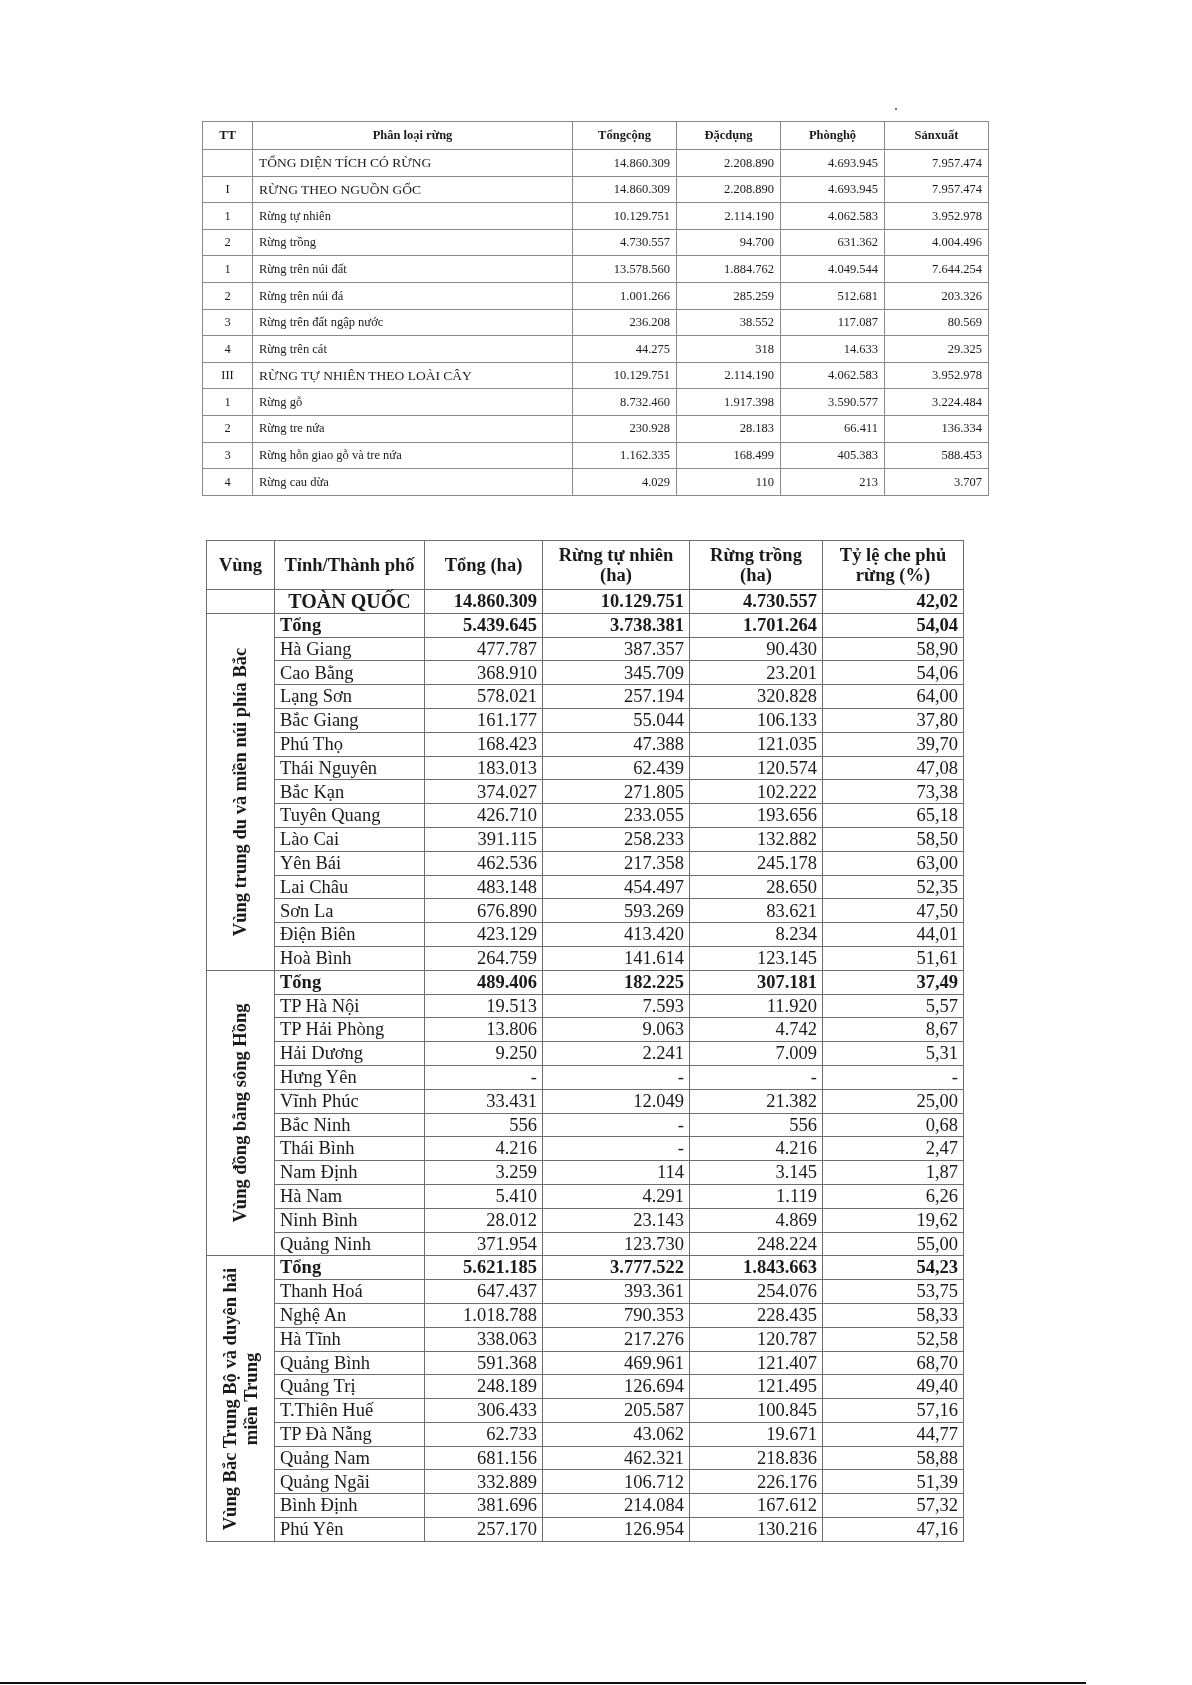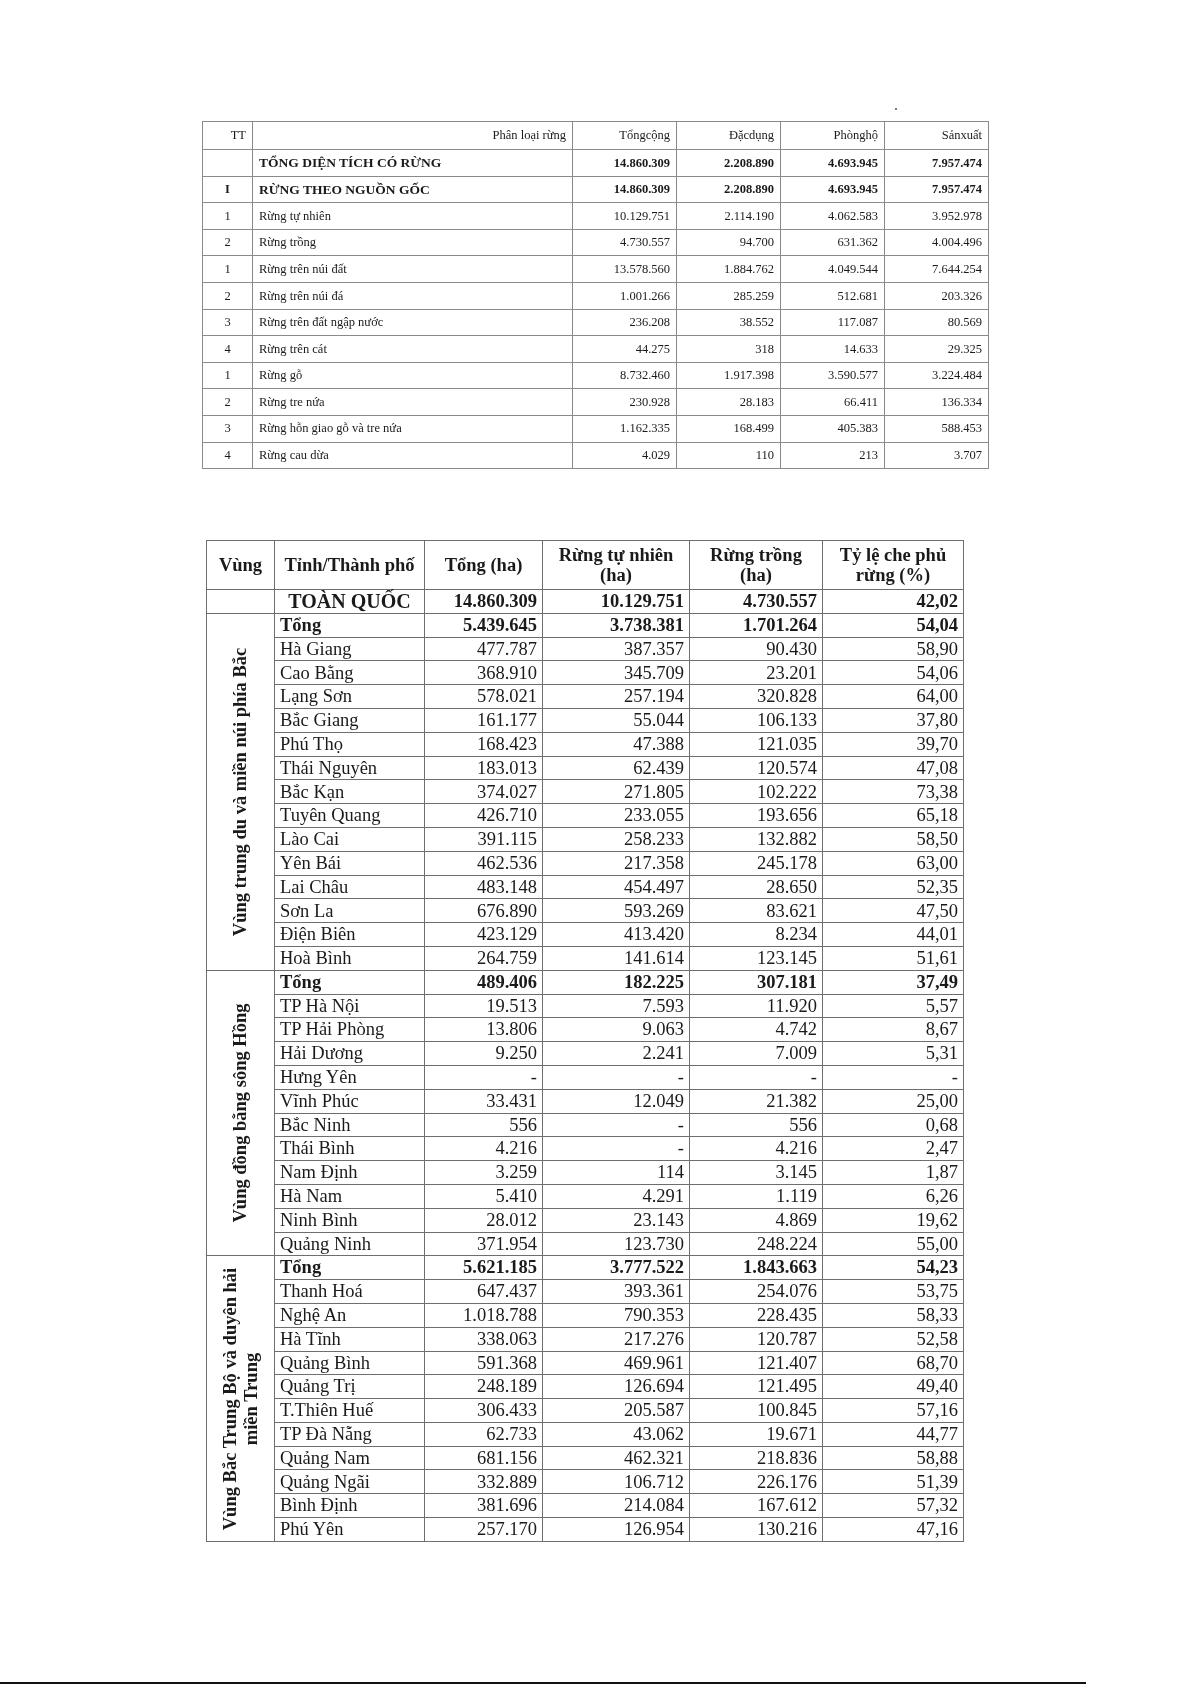--- a/index.html
+++ b/index.html
@@ -5,24 +5,24 @@
   html, body { margin: 0; padding: 0; background: #ffffff; }
   body { width: 1192px; height: 1685px; position: relative; overflow: hidden;
          font-family: "Liberation Serif", "DejaVu Serif", serif; color: #1a1a1a; }
   .dot { position: absolute; left: 895px; top: 108px; width: 2px; height: 2px; background: #777; }
   .bottom-line { position: absolute; left: 0; top: 1682px; width: 1086px; height: 2px; background: #111; }
 
   
   #t1 { position: absolute; left: 202px; top: 121px; width: 786px; border-collapse: collapse;
         font-size: 12.5px; table-layout: fixed; }
   #t1 td, #t1 th { border: 1px solid #8a8a8a; padding: 0 6px; height: 25.6px; line-height: 1; }
-  #t1 th { font-weight: normal; font-size: 12.5px; text-align: right; height: 27px; }
+  #t1 th { font-weight: bold; font-size: 12.5px; text-align: center; height: 27px; }
   #t1 td.tt { text-align: center; }
   #t1 td.num { text-align: right; }
-  #t1 tr.bold td { font-weight: bold; }
+  #t1 tr.bold td { font-weight: normal; }
   #t1 tr.bold td.label { font-size: 13.5px; }
   #t1 col.c-tt { width: 50px; }
   #t1 col.c-name { width: 320px; }
   #t1 col.c-n { width: 104px; }
 
   
   #t2 { position: absolute; left: 206px; top: 540px; width: 757px; border-collapse: collapse;
         font-size: 18.5px; table-layout: fixed; }
   #t2 td, #t2 th { border: 1px solid #6e6e6e; padding: 0 5px; height: 22.8px; line-height: 1; }
   #t2 th { font-weight: bold; font-size: 18.5px; text-align: center; height: 48px; line-height: 1.1; }
@@ -122,20 +122,28 @@
         <td class="num">117.087</td>
         <td class="num">80.569</td>
       </tr>
       <tr>
         <td class="tt">4</td>
         <td class="label">Rừng trên cát</td>
         <td class="num">44.275</td>
         <td class="num">318</td>
         <td class="num">14.633</td>
         <td class="num">29.325</td>
+      </tr>
+      <tr class="bold">
+        <td class="tt">III</td>
+        <td class="label">RỪNG TỰ NHIÊN THEO LOÀI CÂY</td>
+        <td class="num">10.129.751</td>
+        <td class="num">2.114.190</td>
+        <td class="num">4.062.583</td>
+        <td class="num">3.952.978</td>
       </tr>
       <tr>
         <td class="tt">1</td>
         <td class="label">Rừng gỗ</td>
         <td class="num">8.732.460</td>
         <td class="num">1.917.398</td>
         <td class="num">3.590.577</td>
         <td class="num">3.224.484</td>
       </tr>
       <tr>

